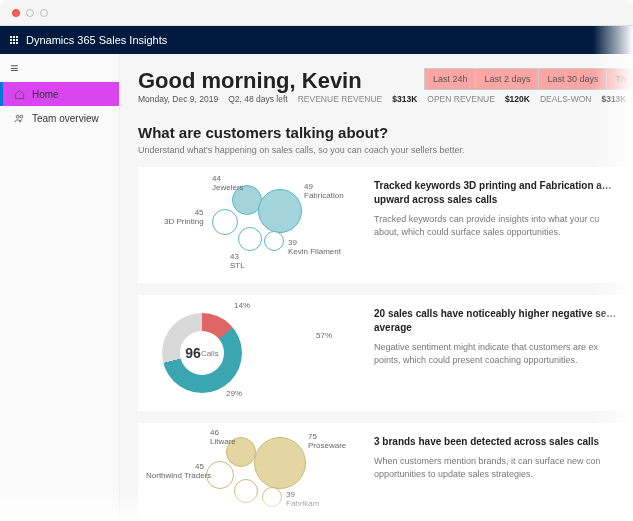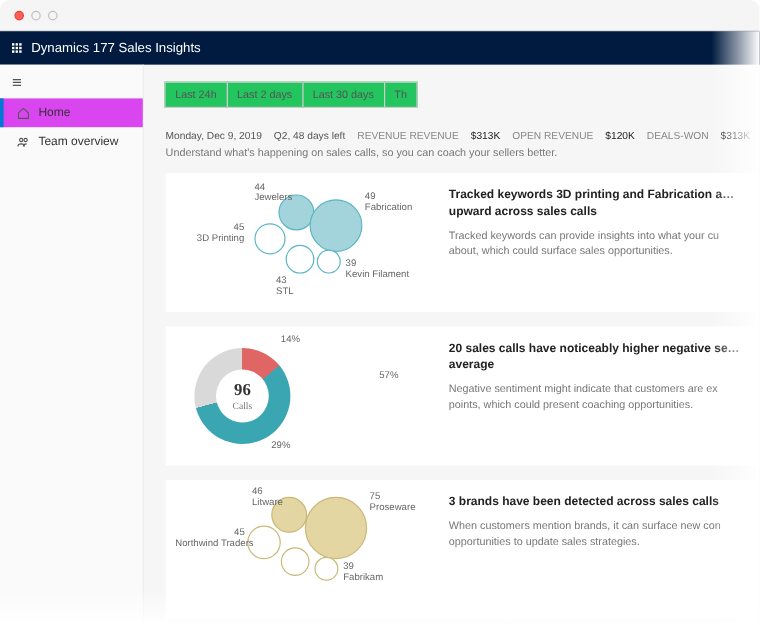--- a/index.html
+++ b/index.html
@@ -24,25 +24,25 @@
 .navitem { display: flex; align-items: center; gap: 7px; padding: 6px 10px; font-size: 10px; color: #333; border-left: 3px solid transparent; }
 .navitem.active { border-left-color: #0078d4; background: #d946ef; }
 .navicon { width: 12px; height: 12px; display: inline-flex; align-items: center; justify-content: center; }
 
 .main { flex: 1; padding: 14px 0 0 18px; overflow: hidden; }
 
 
 .headerrow { display: flex; align-items: flex-start; justify-content: space-between; }
 .greeting { font-size: 22px; font-weight: 600; color: #222; }
 .rangebtns { display: flex; gap: 0; margin-right: -2px; }
-.rangebtn { font-size: 9px; padding: 5px 8px; border: 1px solid #ccc; background: #22c55e; color: #555; margin-left: -1px; }
-
-
-.kpiline { display: flex; flex-wrap: nowrap; gap: 10px; font-size: 8.5px; color: #888; margin-top: 18px; white-space: nowrap; overflow: hidden; text-align: right; }
-.kpiline .val { color: #222; font-weight: 400; }
+.rangebtn { font-size: 9px; padding: 5px 8px; border: 1px solid #ccc; background: #fca5a5; color: #555; margin-left: -1px; }
+
+
+.kpiline { display: flex; flex-wrap: nowrap; gap: 10px; font-size: 8.5px; color: #888; white-space: nowrap; overflow: hidden; text-align: right; }
+.kpiline .val { color: #222; font-weight: 700; }
 .kpiline .date { color: #555; }
 
 
 .section-title { font-size: 15px; font-weight: 600; color: #222; margin-top: 20px; }
 .section-sub { font-size: 9px; color: #777; margin-top: 4px; }
 
 
 .card { background: #fff; margin-top: 12px; display: flex; padding: 8px 6px; min-height: 100px; }
 .card .viz { width: 220px; position: relative; }
 .card .txt { flex: 1; padding: 4px 6px 4px 10px; }
@@ -53,21 +53,21 @@
 .bubblewrap { position: relative; width: 220px; height: 100px; }
 .bub { position: absolute; border-radius: 50%; }
 .blabel { position: absolute; font-size: 8px; color: #666; line-height: 1.1; white-space: nowrap; }
 
 
 .donutwrap { position: relative; width: 220px; height: 100px; display: flex; align-items: center; }
 .legend { font-size: 8px; color: #555; }
 .legend div { display: flex; align-items: center; gap: 4px; margin: 2px 0; }
 .legend .sw { width: 6px; height: 6px; }
 .donut { position: relative; width: 80px; height: 80px; margin-left: 18px; border-radius: 50%; }
-.donut .hole { position: absolute; top: 18px; left: 18px; width: 44px; height: 44px; border-radius: 50%; background: #fff; display: flex; flex-direction: column; align-items: center; justify-content: center; font-family: Liberation Serif, serif; }
+.donut .hole { position: absolute; top: 18px; left: 18px; width: 44px; height: 44px; border-radius: 50%; background: #fff; display: flex; flex-direction: row; align-items: center; justify-content: center; }
 .donut .hole .num { font-size: 14px; font-weight: 600; color: #333; }
 .donut .hole .lab { font-size: 8px; color: #777; }
 .pct { position: absolute; font-size: 8px; color: #666; }
 
 
 .fade-right { position: absolute; top: 26px; right: 0; width: 40px; height: calc(521px - 26px); background: linear-gradient(to right, rgba(255,255,255,0), #fff); pointer-events: none; }
 .fade-bottom { position: absolute; bottom: 0; left: 0; width: 633px; height: 30px; background: linear-gradient(to bottom, rgba(255,255,255,0), #fff); pointer-events: none; }
 </style>
 </head>
 <body>
@@ -83,21 +83,21 @@
     <span></span>
       <span></span>
       <span></span>
       <span></span>
       <span></span>
       <span></span>
       <span></span>
       <span></span>
       <span></span>
   </div>
-  <span>Dynamics 177 Sales Insights</span>
+  <span>Dynamics 365 Sales Insights</span>
 </div>
 
 <div class="layout">
 
   <div class="sidebar">
     <div class="hamburger">≡</div>
     <div class="navitem active">
       <span class="navicon">
         <svg width="11" height="11" viewBox="0 0 24 24" fill="none" stroke="#555" stroke-width="2">
             <path d="M3 11 L12 3 L21 11 V21 H3 Z"></path>
@@ -112,20 +112,21 @@
             <circle cx="16" cy="8" r="3"></circle>
             <path d="M2 20c0-3 3-5 6-5s6 2 6 5M12 20c0-3 3-5 6-5"></path>
           </svg>
       </span>
       <span>Team overview</span>
     </div>
   </div>
 
   <div class="main">
     <div class="headerrow">
+      <div class="greeting">Good morning, Kevin</div>
       <div class="rangebtns">
         <button class="rangebtn">Last 24h</button>
         <button class="rangebtn">Last 2 days</button>
         <button class="rangebtn">Last 30 days</button>
         <button class="rangebtn">Th</button>
       </div>
     </div>
 
     <div class="kpiline">
       <span class="date">Monday, Dec 9, 2019</span>
@@ -133,20 +134,21 @@
       <span>REVENUE REVENUE</span>
       <span class="val">$313K</span>
       <span>OPEN REVENUE</span>
       <span class="val">$120K</span>
       <span>DEALS-WON</span>
       <span class="val">$313K</span>
       <span>WIN-RATE</span>
 
     </div>
 
+    <div class="section-title">What are customers talking about?</div>
     <div class="section-sub">Understand what's happening on sales calls, so you can coach your sellers better.</div>
 
     <div class="card">
       <div class="viz bubblewrap">
         <div class="bub" style="left:88px;top:10px;width:30px;height:30px;background:#a3d4dc;border:1px solid #5bb5c3"></div>
         <div class="blabel" style="left:68px;top:0px"><span>44</span><br><span>Jewelers</span></div>
 
         <div class="bub" style="left:68px;top:34px;width:26px;height:26px;background:#fff;border:1px solid #5bb5c3"></div>
         <div class="blabel" style="left:20px;top:34px;text-align:right"><span>45</span><br><span>3D Printing</span></div>
 

